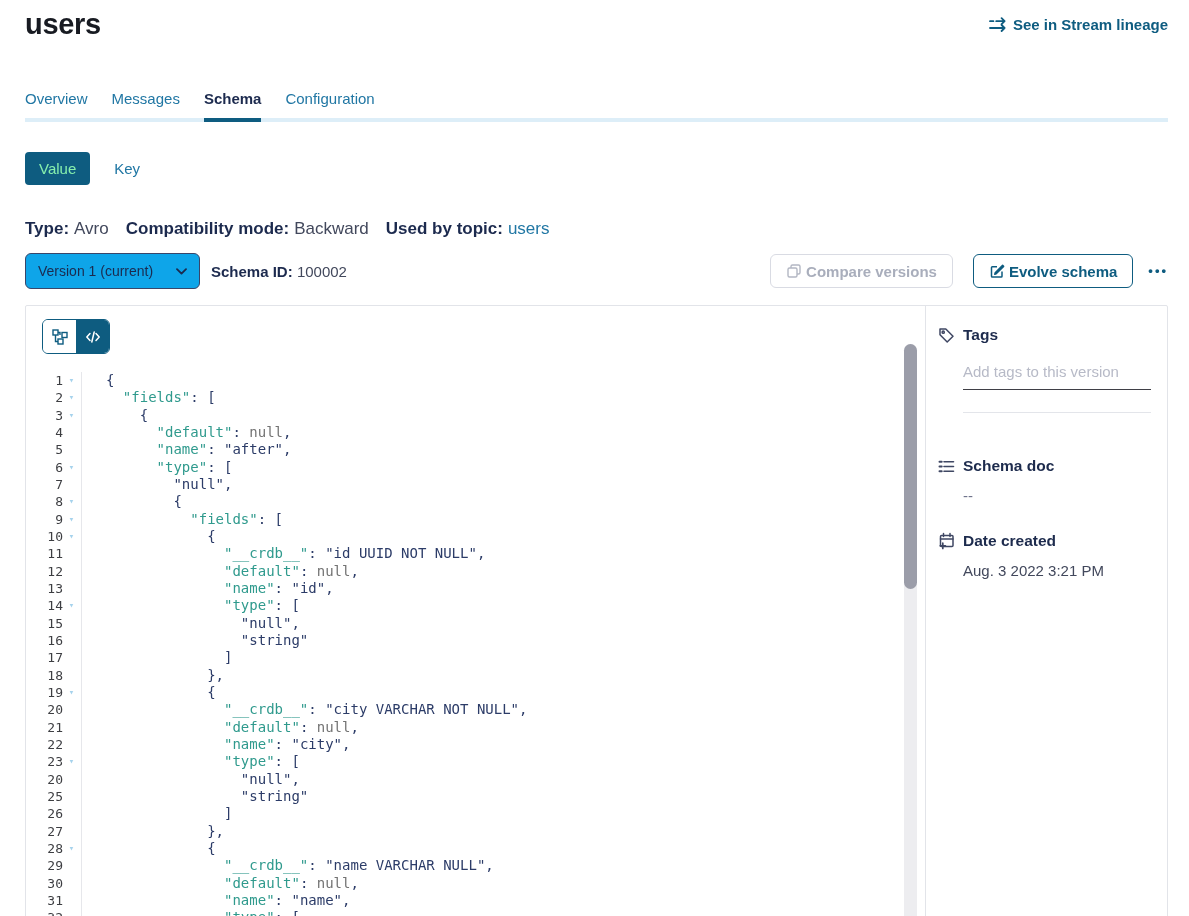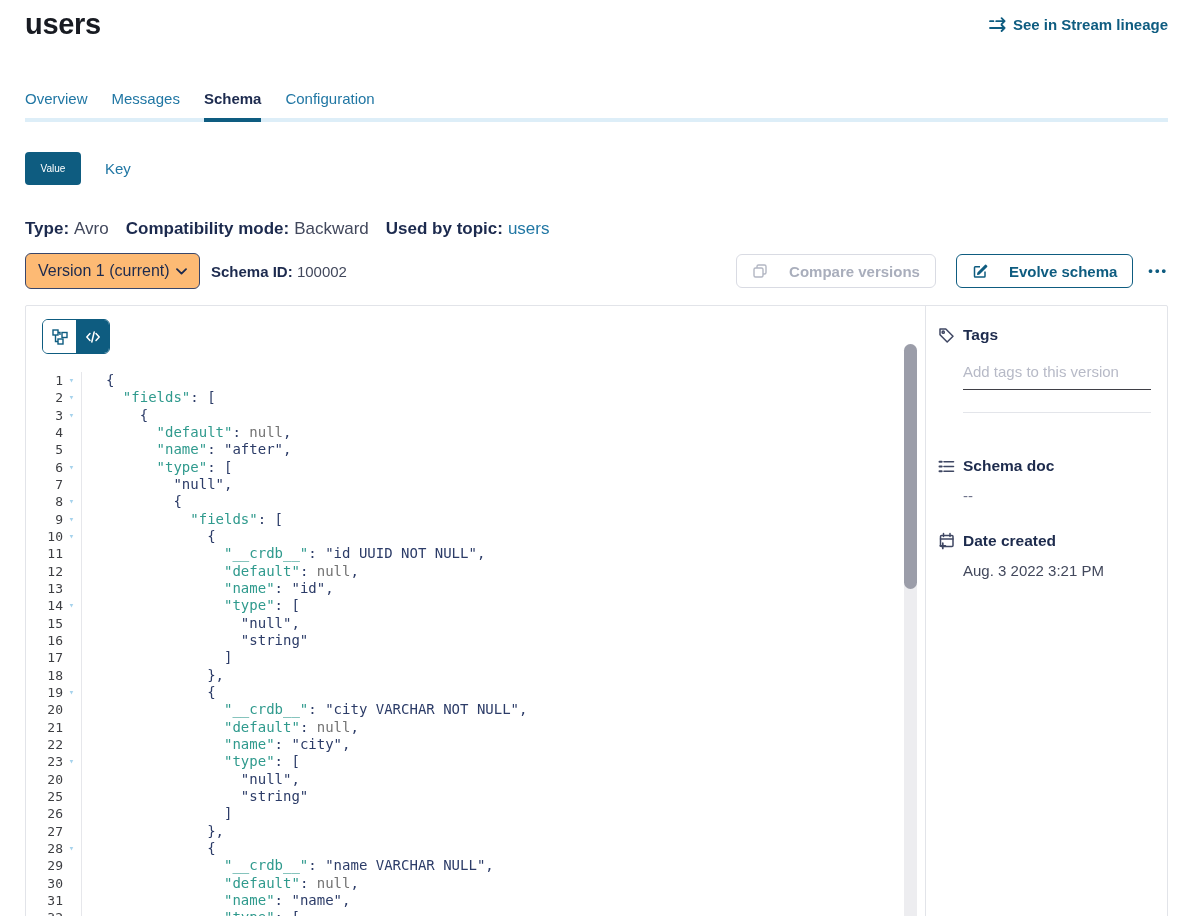--- a/index.html
+++ b/index.html
@@ -13,40 +13,40 @@
   .lineage svg{stroke:#0e5c80;}
 
   
   .tabbar-line{position:absolute;top:118px;left:25px;width:1143px;height:4px;background:#ddeef8;}
   .tabs{position:absolute;top:90px;left:25px;display:flex;gap:24px;}
   .tab{font-size:15px;line-height:18px;padding-bottom:10px;border-bottom:4px solid transparent;color:#2177a4;font-weight:500;cursor:pointer;}
   .tab.active{color:#1c2a4e;font-weight:600;border-bottom-color:#0e5c80;cursor:default;}
 
   
   .subtabs{position:absolute;top:152px;left:25px;display:flex;align-items:center;}
-  .pill{height:33px;min-width:56px;padding:0 14px;border:none;border-radius:4px;background:#0e5c80;color:#ffffff;
-        font-family:inherit;font-size:10px;font-weight:500;cursor:pointer;}
+  .pill{height:33px;min-width:56px;padding:0 14px;border:none;border-radius:4px;background:#0e5c80;color:#86efac;
+        font-family:inherit;font-size:15px;font-weight:500;cursor:pointer;}
   .keylink{margin-left:24px;color:#2177a4;font-size:15px;font-weight:500;cursor:pointer;}
 
   
   .meta{position:absolute;top:219px;left:25px;display:flex;align-items:baseline;font-size:17px;}
   .meta b{color:#1c2a4e;font-weight:700;}
   .meta .v{color:#42485c;margin-left:5px;}
   .meta .pair{margin-right:17px;}
   .meta .link{color:#2177a4;margin-left:5px;cursor:pointer;}
 
   
   .versionbar{position:absolute;top:253px;left:25px;right:21px;height:36px;display:flex;align-items:center;}
-  .select{width:175px;height:36px;border:1px solid #39466a;border-radius:6px;background:#fdba74;display:flex;align-items:center;
-          padding:0 12px;box-sizing:border-box;font-size:16px;color:#1c2a4e;cursor:pointer;justify-content:space-between;}
+  .select{width:175px;height:36px;border:1px solid #39466a;border-radius:6px;background:#0ea5e9;display:flex;align-items:center;
+          padding:0 12px;box-sizing:border-box;font-size:14px;color:#1c2a4e;cursor:pointer;justify-content:space-between;}
   .schemaid{margin-left:11px;font-size:15px;}
   .schemaid b{font-weight:700;color:#1c2a4e;}
   .schemaid span{color:#42485c;}
   .spacer{flex:1;}
-  .btn{height:34px;display:flex;align-items:center;gap:21px;padding:0 15px;border-radius:6px;background:#fff;
+  .btn{height:34px;display:flex;align-items:center;gap:4px;padding:0 15px;border-radius:6px;background:#fff;
        font-family:inherit;font-size:15px;font-weight:600;box-sizing:border-box;}
   .btn.disabled{border:1px solid #d9dbe3;color:#a9aebc;cursor:default;}
   .btn.primary{border:1px solid #0e5c80;color:#0e5c80;cursor:pointer;margin-left:20px;}
   .more{margin-left:15px;color:#0e5c80;font-weight:700;font-size:13px;letter-spacing:2px;cursor:pointer;line-height:34px;}
 
   
   .card{position:absolute;top:305px;left:25px;width:1143px;height:650px;border:1px solid #e2e4e9;border-radius:2px;box-sizing:border-box;}
   .editor{position:absolute;left:0;top:0;bottom:0;width:900px;}
   .viewtoggle{position:absolute;top:13px;left:16px;display:flex;border:1px solid #0e5c80;border-radius:6px;overflow:hidden;}
   .vt-btn{width:33px;height:33px;display:flex;align-items:center;justify-content:center;background:#fff;cursor:pointer;}

